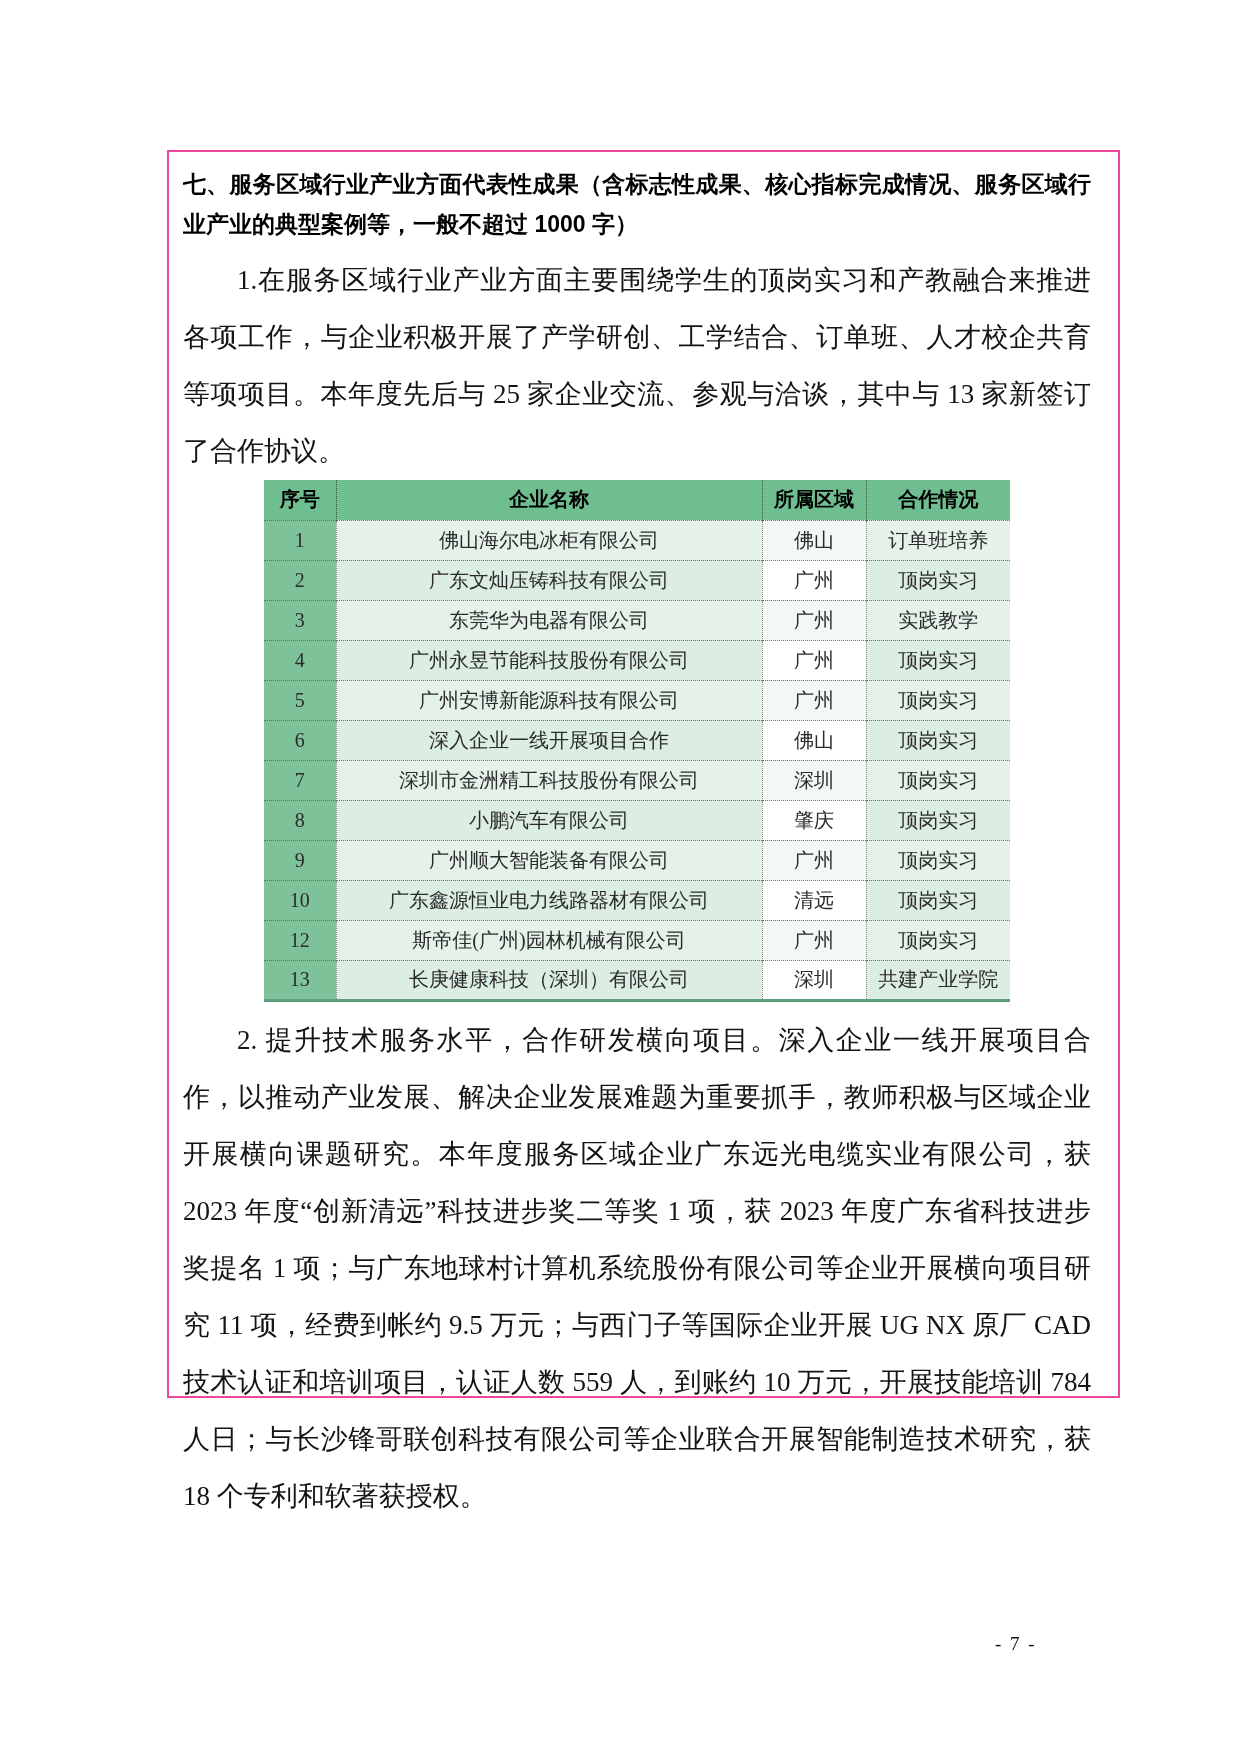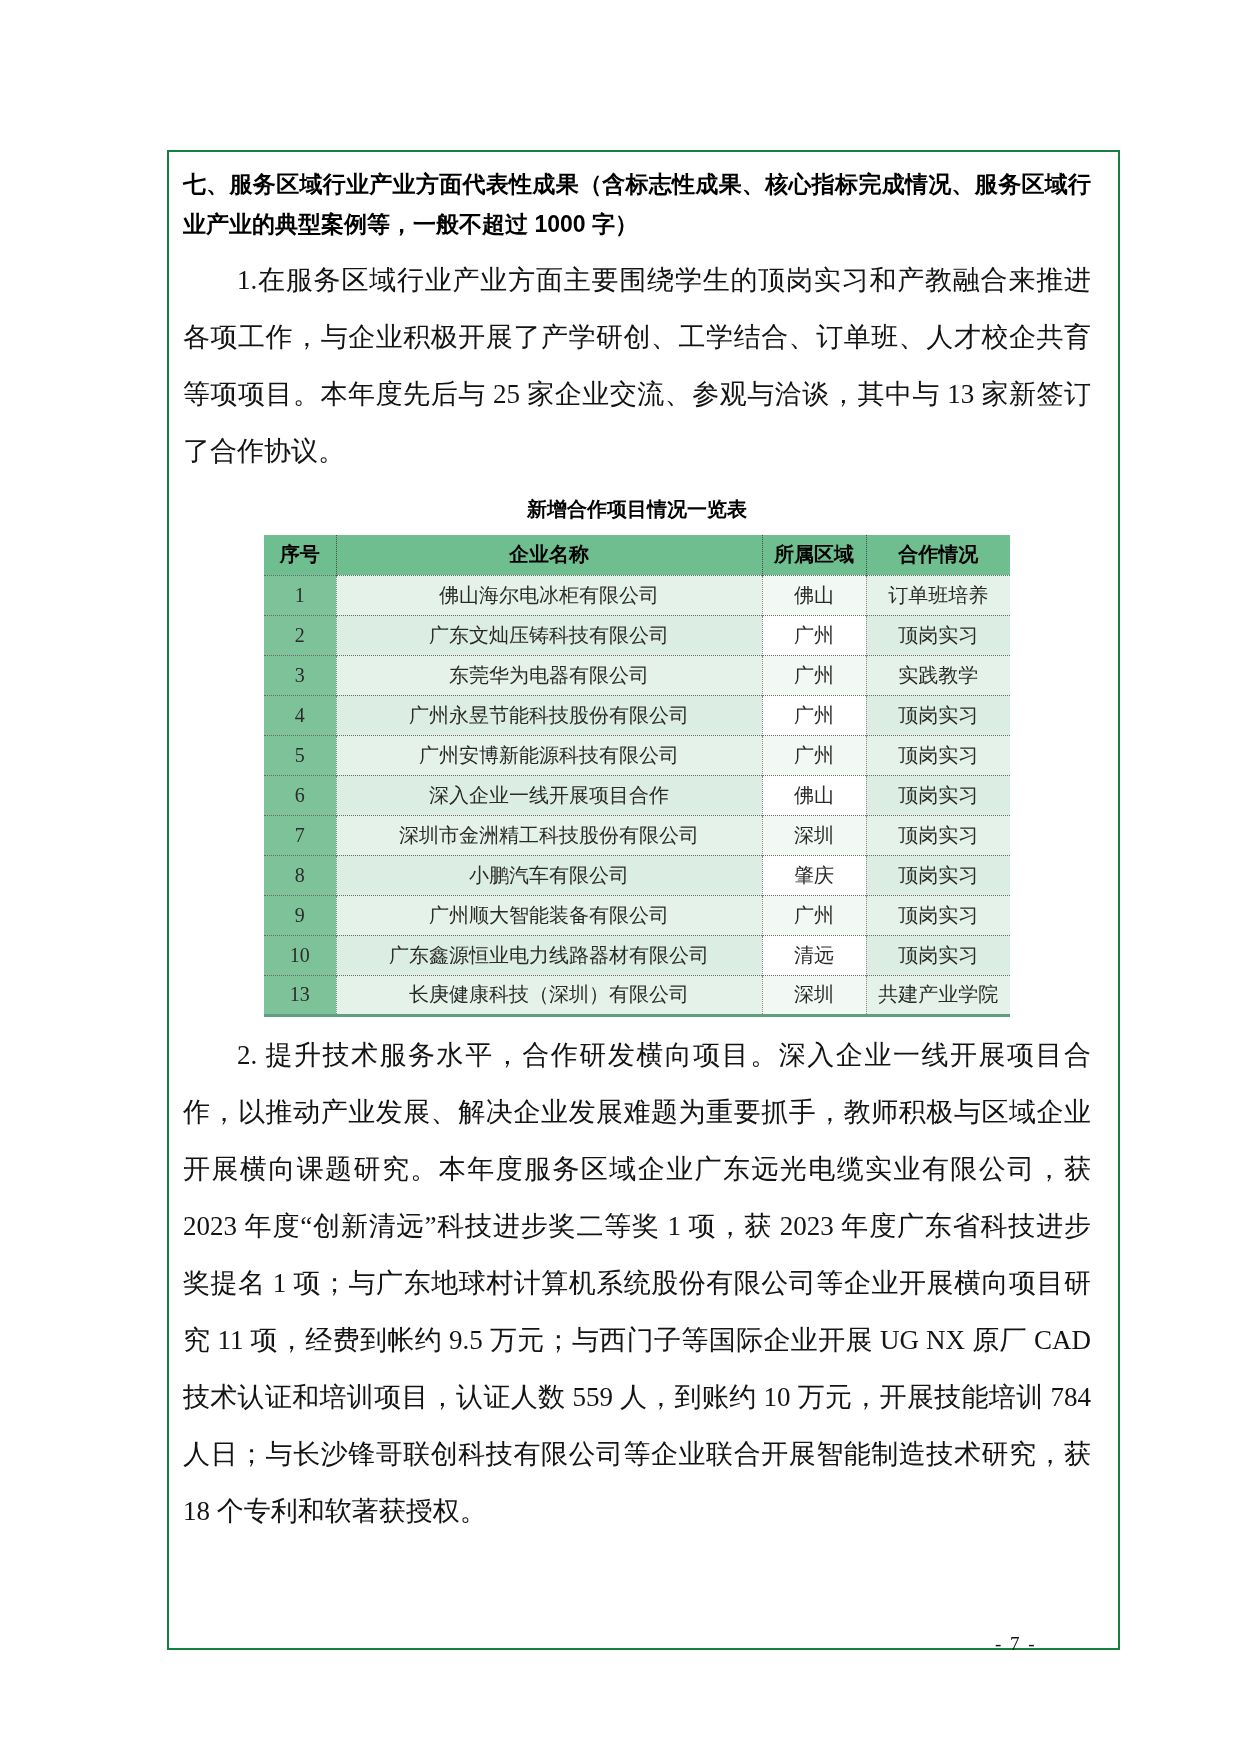--- a/index.html
+++ b/index.html
@@ -11,22 +11,22 @@
     background:#ffffff;
     font-family:"Liberation Serif", serif;
     color:#1a1a1a;
     overflow:hidden;
   }
   .content-box {
     position:absolute;
     left:167px;
     top:150px;
     width:953px;
-    height:1500px;
-    border:2px solid #15803d;
+    height:1248px;
+    border:2px solid #ec4899;
     padding:10px 27px 12px 14px;
     background:#ffffff;
   }
   .section-heading {
     font-family:"Liberation Sans", sans-serif;
     font-weight:bold;
     font-size:23px;
     line-height:40px;
     color:#000000;
     text-align:justify;
@@ -98,21 +98,20 @@
 </head>
 <body>
 
 <div class="page">
   <div class="content-box">
 
     <div class="section-heading">七、服务区域行业产业方面代表性成果（含标志性成果、核心指标完成情况、服务区域行业产业的典型案例等，一般不超过 1000 字）</div>
 
     <p class="body-para">1.在服务区域行业产业方面主要围绕学生的顶岗实习和产教融合来推进各项工作，与企业积极开展了产学研创、工学结合、订单班、人才校企共育等项项目。本年度先后与 25 家企业交流、参观与洽谈，其中与 13 家新签订了合作协议。</p>
 
-    <div class="table-title">新增合作项目情况一览表</div>
 
     <table class="coop-table">
       <colgroup>
         <col class="c-seq">
           <col class="c-name">
           <col class="c-region">
           <col class="c-coop">
       </colgroup>
       <thead>
         <tr>
@@ -177,20 +176,26 @@
           <td class="cell-region">广州</td>
           <td class="cell-coop">顶岗实习</td>
         </tr>
         <tr>
           <td class="cell-seq">10</td>
           <td class="cell-name">广东鑫源恒业电力线路器材有限公司</td>
           <td class="cell-region">清远</td>
           <td class="cell-coop">顶岗实习</td>
         </tr>
         <tr>
+          <td class="cell-seq">12</td>
+          <td class="cell-name">斯帝佳(广州)园林机械有限公司</td>
+          <td class="cell-region">广州</td>
+          <td class="cell-coop">顶岗实习</td>
+        </tr>
+        <tr>
           <td class="cell-seq">13</td>
           <td class="cell-name">长庚健康科技（深圳）有限公司</td>
           <td class="cell-region">深圳</td>
           <td class="cell-coop">共建产业学院</td>
         </tr>
       </tbody>
     </table>
 
     <p class="body-para">2. 提升技术服务水平，合作研发横向项目。深入企业一线开展项目合作，以推动产业发展、解决企业发展难题为重要抓手，教师积极与区域企业开展横向课题研究。本年度服务区域企业广东远光电缆实业有限公司，获 2023 年度“创新清远”科技进步奖二等奖 1 项，获 2023 年度广东省科技进步奖提名 1 项；与广东地球村计算机系统股份有限公司等企业开展横向项目研究 11 项，经费到帐约 9.5 万元；与西门子等国际企业开展 UG NX 原厂 CAD 技术认证和培训项目，认证人数 559 人，到账约 10 万元，开展技能培训 784 人日；与长沙锋哥联创科技有限公司等企业联合开展智能制造技术研究，获 18 个专利和软著获授权。</p>
 

